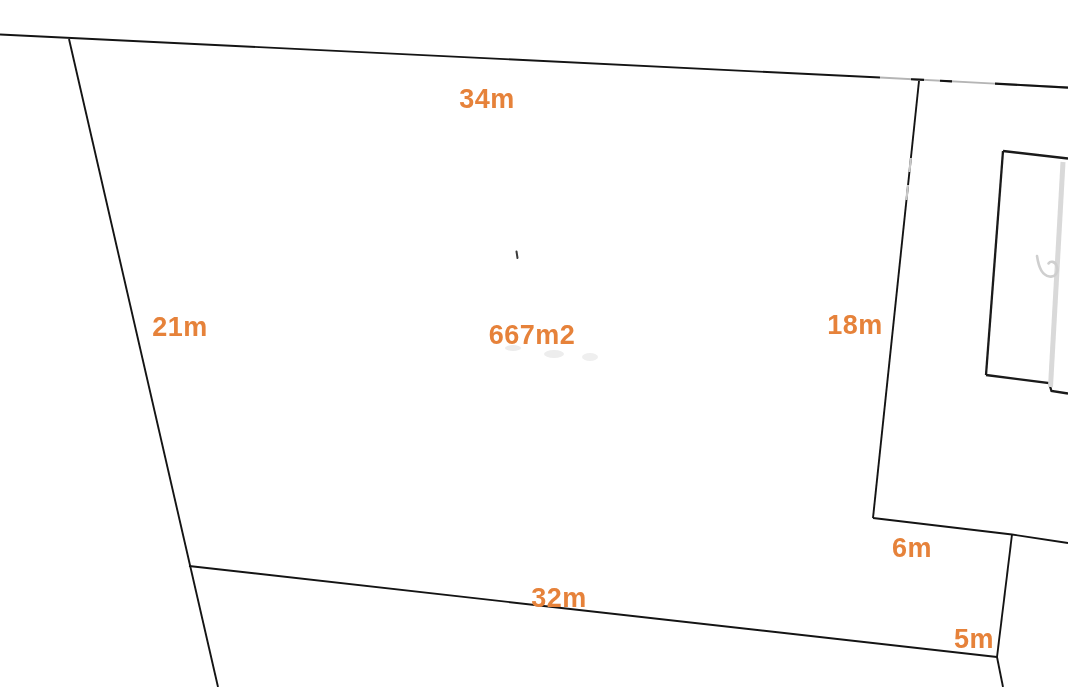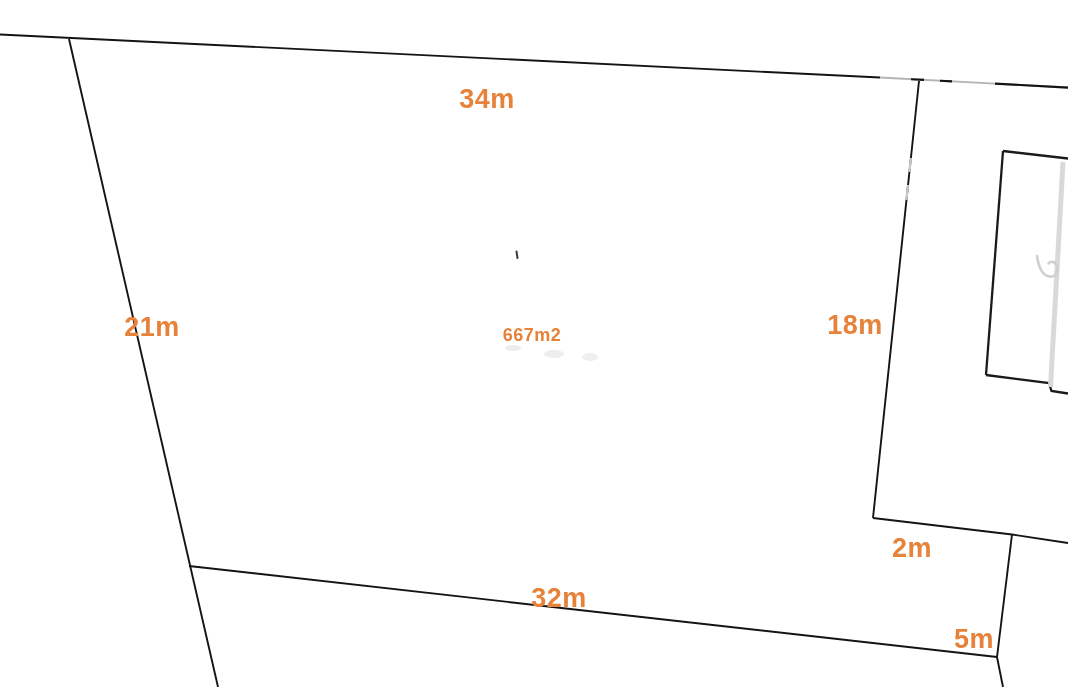--- a/index.html
+++ b/index.html
@@ -24,21 +24,21 @@
     position: absolute;
     transform: translate(-50%, -50%);
     color: #e6823a;
     font-size: 27px;
     font-weight: 600;
     letter-spacing: 0.5px;
     white-space: nowrap;
     user-select: none;
   }
   .area-label {
-    font-size: 18px;
+    font-size: 27px;
   }
 </style>
 </head>
 <body>
 
 <div class="canvas">
 
   <svg class="sketch-svg" width="1068" height="687" viewBox="0 0 1068 687">
 
     <path d="M0,34.5 L880,77.5" stroke="#141414" stroke-width="1.9" fill="none"></path>
@@ -69,25 +69,25 @@
     <path d="M1037,256 C1039,269 1042.5,275 1049.5,276.5 C1056,277.5 1059,271 1056.5,265.5 C1055,261.5 1050.5,260.5 1048.5,263.5" stroke="#cfcfcf" stroke-width="2.6" fill="none" stroke-linecap="round"></path>
 
     <path d="M516.5,251.5 L517.5,258" stroke="#3a3a3a" stroke-width="2" fill="none" stroke-linecap="round"></path>
     <ellipse cx="513" cy="348" rx="8" ry="3" fill="#ececec"></ellipse>
     <ellipse cx="554" cy="354" rx="10" ry="4" fill="#ededed"></ellipse>
     <ellipse cx="590" cy="357" rx="8" ry="4" fill="#efefef"></ellipse>
   </svg>
 
   <div class="dim-label" style="left:487px; top:99px;">34m</div>
 
-  <div class="dim-label" style="left:152px; top:327px;text-align:right;">21m</div>
+  <div class="dim-label" style="left:180px; top:327px;text-align:right;">21m</div>
 
   <div class="dim-label" style="left:855px; top:325px;">18m</div>
 
   <div class="dim-label" style="left:559px; top:598px;">32m</div>
 
-  <div class="dim-label" style="left:912px; top:548px;">2m</div>
+  <div class="dim-label" style="left:912px; top:548px;">6m</div>
 
   <div class="dim-label" style="left:974px; top:615px;margin-top:24px;">5m</div>
 
   <div class="dim-label area-label" style="left:532px; top:335px;">667m2</div>
 
 </div>
 
 </body></html>

